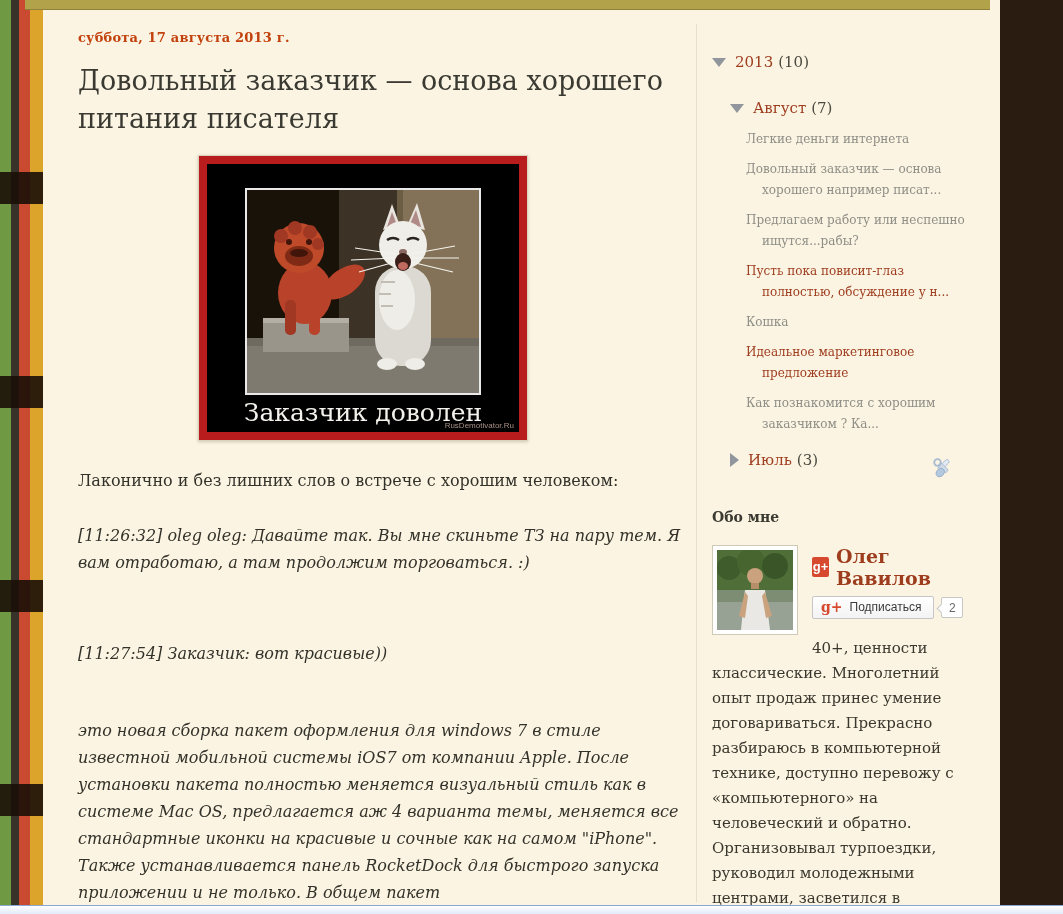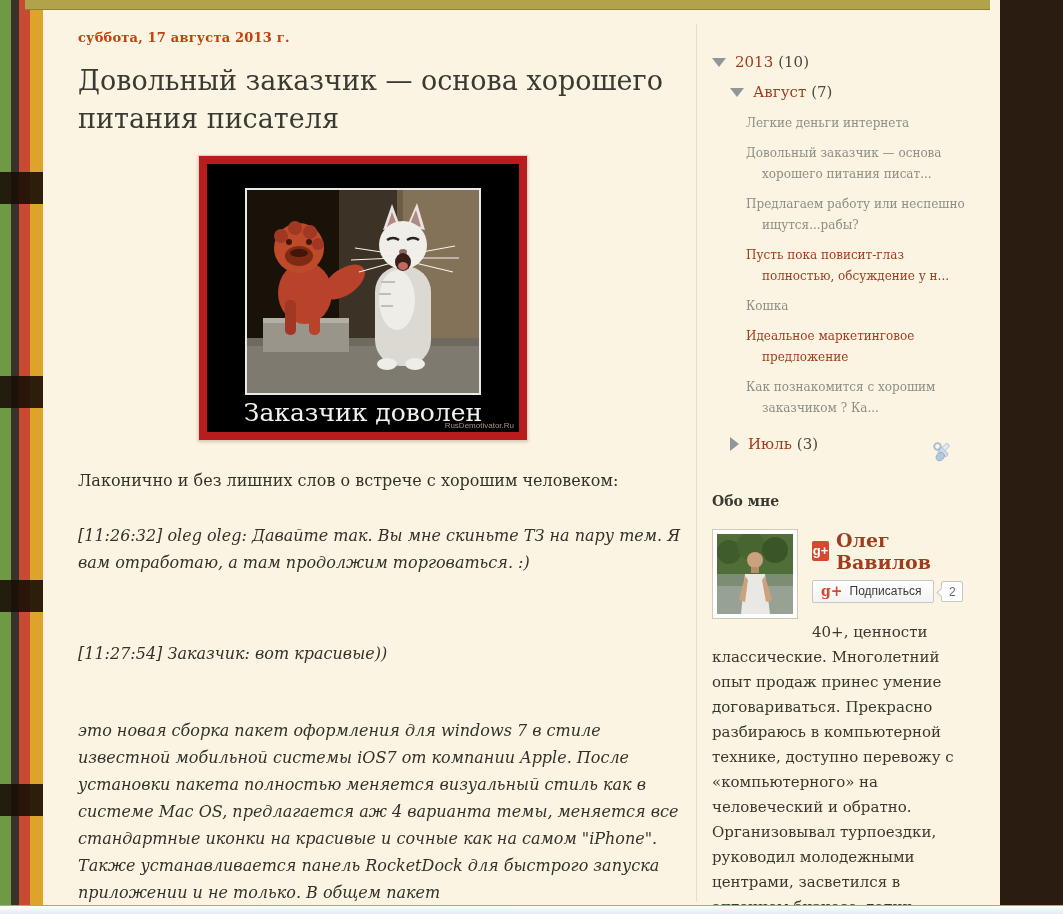--- a/index.html
+++ b/index.html
@@ -74,21 +74,21 @@
   .para.first { margin-top:13px; text-indent:30px; }
   .para a.body-link { color:#8e8e86; text-decoration:none; cursor:pointer; }
   .para.chat { font-style:italic; }
   .chat1 { margin-top:28px; }
   .chat2 { margin-top:64px; }
   .p3    { margin-top:50px; }
 
   
   .gadget-title { font-size:14px; font-weight:bold; color:#3a3a30; }
   .arch-row { margin-top:21px; display:flex; align-items:center; }
-  .arch-row.month { margin-top:12px; padding-left:18px; }
+  .arch-row.month { margin-top:28px; padding-left:18px; }
   .arch-row.collapsed { margin-top:16px; padding-left:18px; }
   .tri { display:inline-block; width:0; height:0; margin-right:9px; cursor:pointer; }
   .tri-down { border-left:7px solid transparent; border-right:7px solid transparent; border-top:9px solid #90969c; }
   .tri-right { border-top:7px solid transparent; border-bottom:7px solid transparent; border-left:9px solid #90969c; }
   .arch-link { font-size:15px; color:#9e3c1e; text-decoration:none; cursor:pointer; }
   .arch-count { font-size:15px; color:#4a4a40; margin-left:5px; }
   .arch-posts { margin-top:12px; padding-left:34px; list-style:none; }
   .arch-posts li { margin-bottom:9px; }
   .post-link {
     display:block; font-size:12px; line-height:21px; color:#8e8e86;
@@ -222,21 +222,21 @@
       <span class="tri tri-down"></span>
       <a class="arch-link">Август</a>
       <span class="arch-count">(7)</span>
     </div>
 
     <ul class="arch-posts">
       <li>
           <a class="post-link">Легкие деньги интернета</a>
         </li>
       <li>
-          <a class="post-link">Довольный заказчик — основа хорошего питания писат...</a>
+          <a class="post-link">Довольный заказчик — основа хорошего например писат...</a>
         </li>
       <li>
           <a class="post-link">Предлагаем работу или неспешно ищутся...рабы?</a>
         </li>
       <li>
           <a class="post-link accent">Пусть пока повисит-глаз полностью,  обсуждение у н...</a>
         </li>
       <li>
           <a class="post-link">Кошка</a>
         </li>

